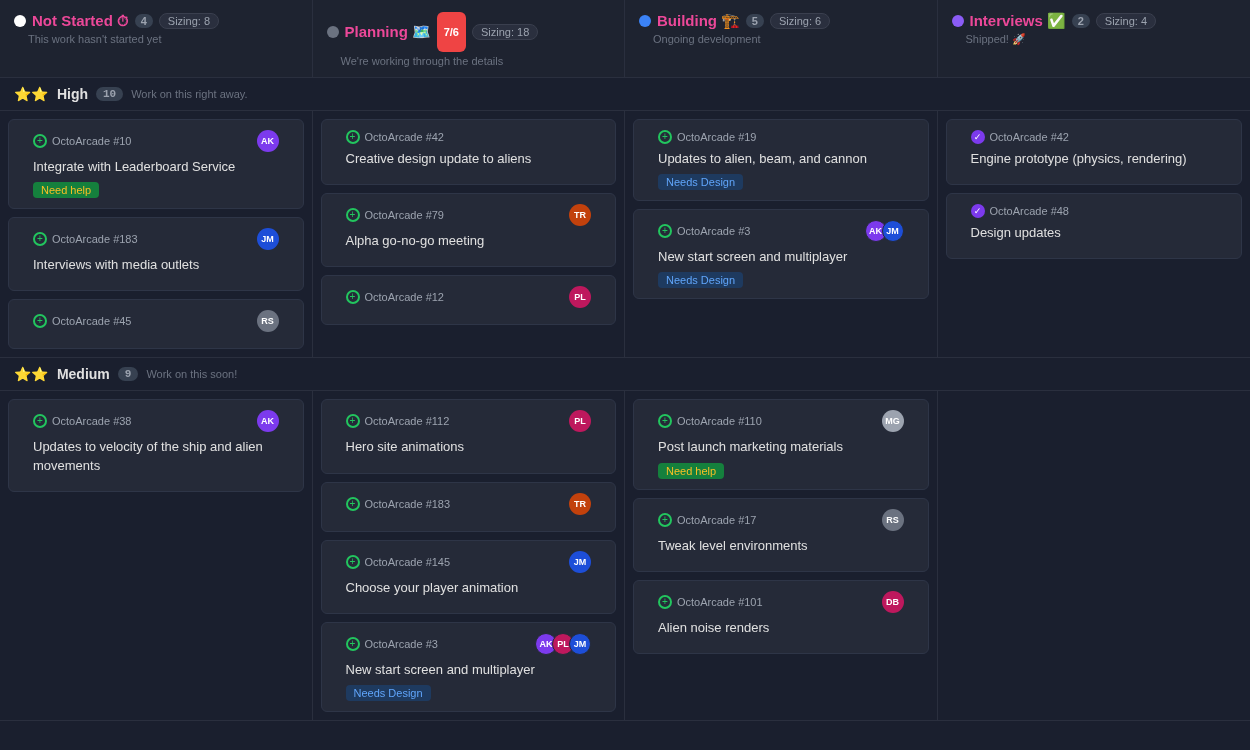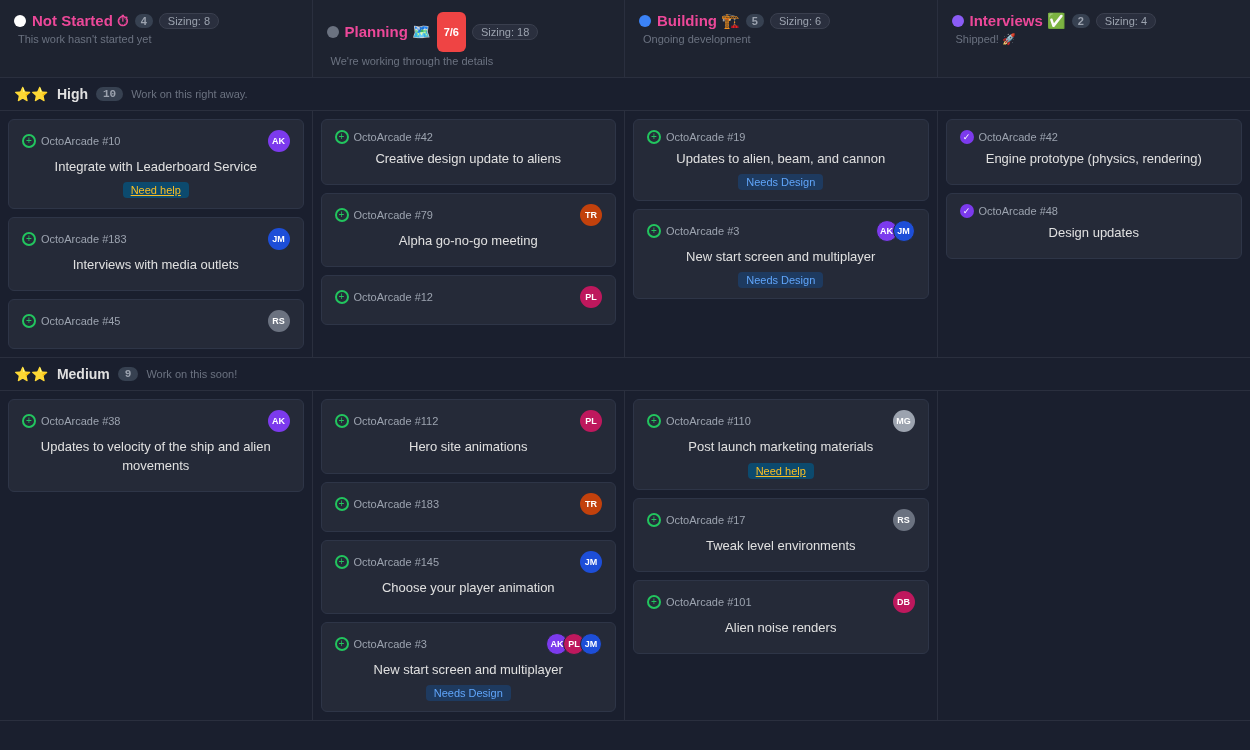--- a/index.html
+++ b/index.html
@@ -52,21 +52,21 @@
       background: #2a2f3e;
       border: 1px solid #3a3f4e;
       color: #9ca3af;
       border-radius: 10px;
       padding: 1px 8px;
       font-size: 11px;
     }
     .column-subtitle {
       font-size: 11px;
       color: #6b7280;
-      margin-left: 4px;
+      margin-left: 14px;
     }
     .section-label {
       font-weight: 700;
       font-size: 14px;
       color: #e0e0e0;
     }
     .section-count {
       background: #374151;
       color: #9ca3af;
       border-radius: 10px;
@@ -84,24 +84,23 @@
       padding: 8px;
       display: flex;
       flex-direction: column;
       gap: 8px;
       min-height: 60px;
     }
     .col-cards:last-child { border-right: none; }
     .card {
       background: #252a38;
       border-radius: 6px;
-      padding: 10px 13px;
+      padding: 10px 24px;
       cursor: pointer;
       border: 1px solid #2e3547;
-      text-align: center;
     }
     .card-header {
       display: flex;
       align-items: center;
       justify-content: space-between;
       margin-bottom: 6px;
     }
     .card-id {
       display: flex;
       align-items: center;
@@ -115,21 +114,21 @@
       line-height: 1.4;
       margin-bottom: 6px;
     }
     .tag {
       display: inline-block;
       border-radius: 4px;
       padding: 2px 8px;
       font-size: 11px;
       font-weight: 500;
     }
-    .tag-yellow { background: #0c4a6e; color: #fbbf24; text-decoration: underline; }
+    .tag-yellow { background: #15803d; color: #fbbf24; }
     .tag-blue { background: #1e3a5f; color: #60a5fa; }
     .avatar {
       width: 22px;
       height: 22px;
       border-radius: 50%;
       display: inline-flex;
       align-items: center;
       justify-content: center;
       font-size: 9px;
       font-weight: 700;

